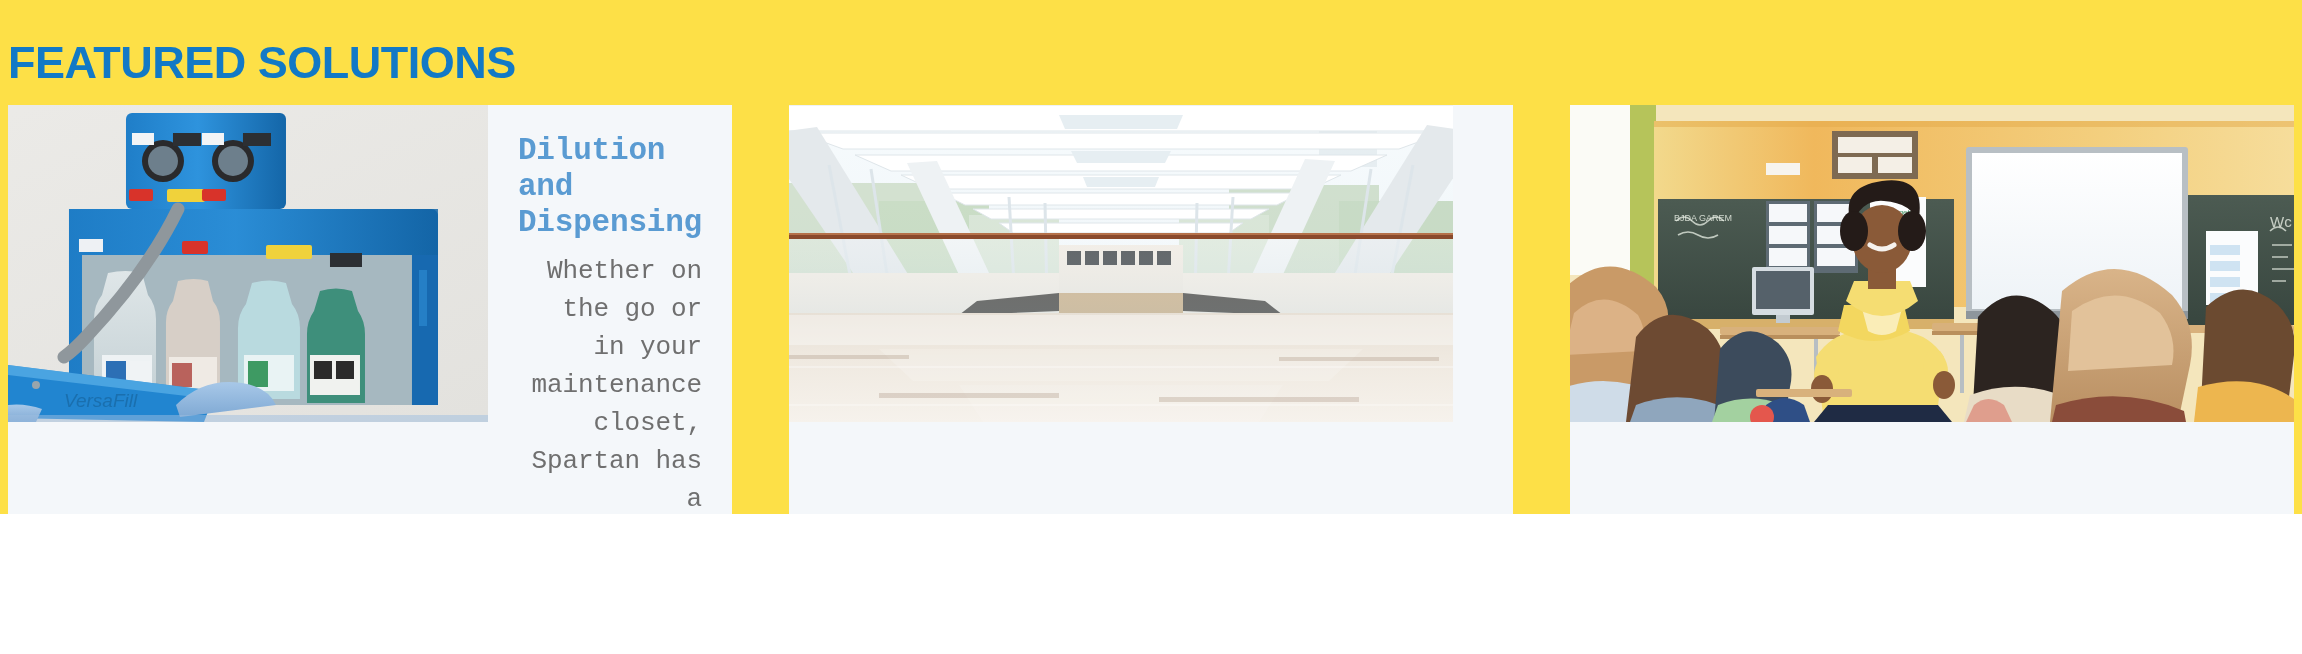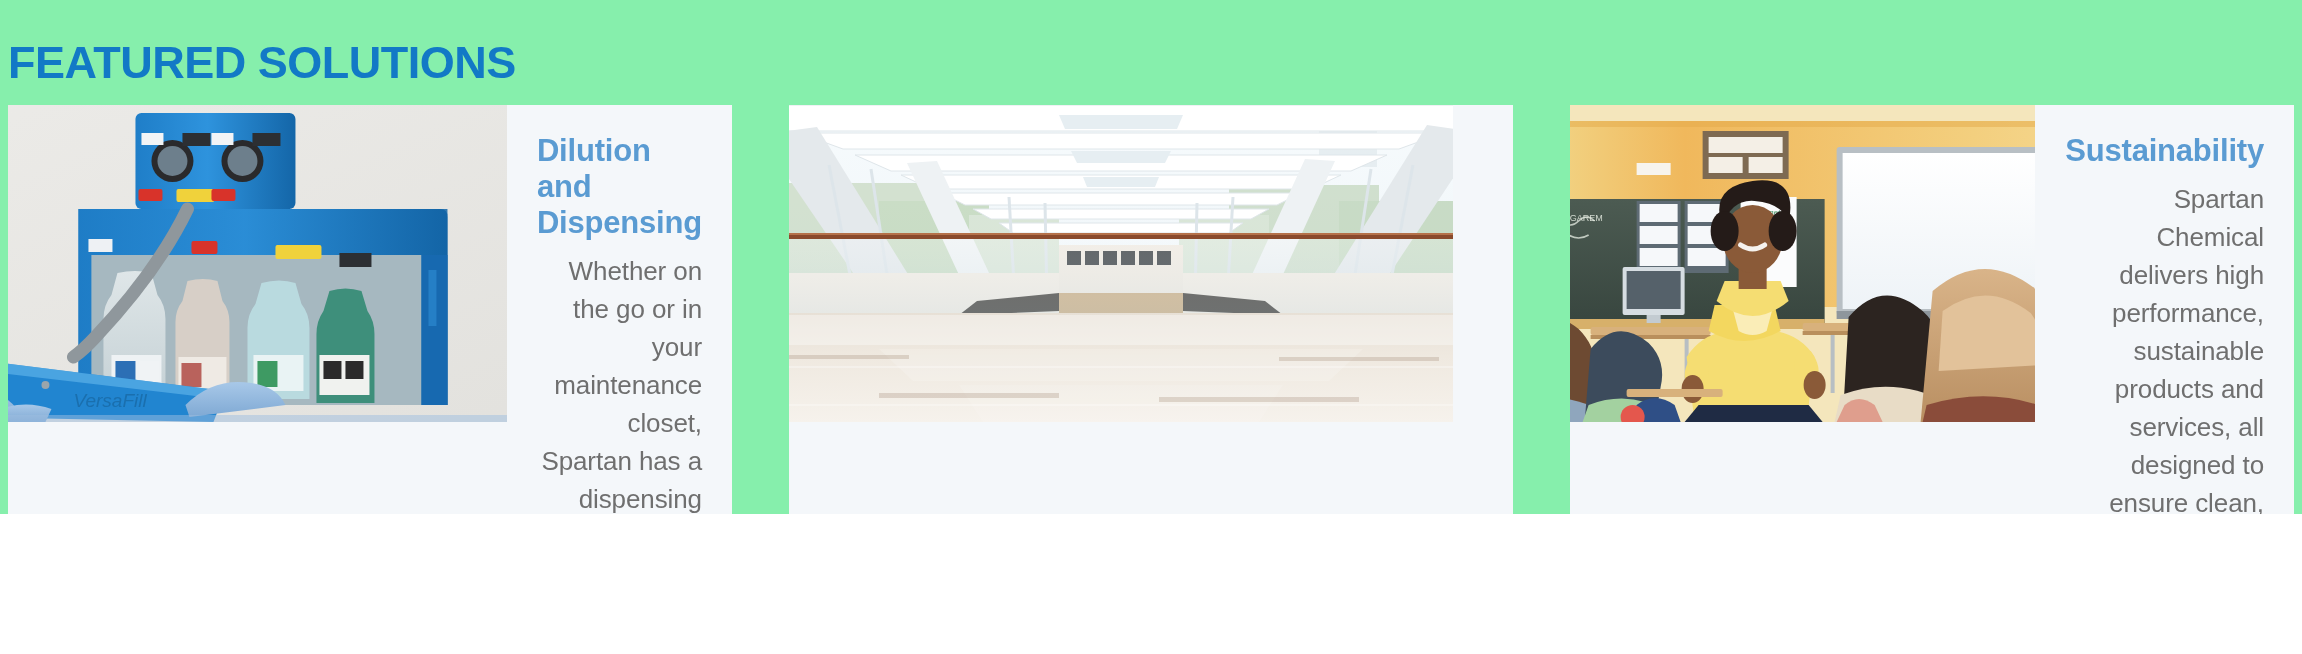--- a/index.html
+++ b/index.html
@@ -8,21 +8,21 @@
     margin: 0;
     padding: 0;
     background: #ffffff;
     font-family: "Liberation Sans", sans-serif;
   }
   .page {
     position: relative;
     width: 2302px;
     height: 514px;
     overflow: hidden;
-    background: #86efac;
+    background: #fde047;
   }
 
   
   .section-heading {
     position: absolute;
     left: 8px;
     top: -2px;
     font-size: 45px;
     line-height: 56px;
     font-weight: bold;
@@ -54,20 +54,21 @@
     width: 100%;
     height: 317px;
     overflow: hidden;
     background: #e9e9e7;
   }
   .card-media svg { display: block; width: 100%; height: 100%; }
   .card-body {
     flex: 1;
     background: #f4f7fa;
     padding: 28px 30px 18px 30px;
+    font-family: Liberation Mono, monospace;
   }
   .card-title {
     font-size: 31px;
     line-height: 36px;
     font-weight: bold;
     color: #5a9bd2;
     margin: 0 0 11px 0;
     letter-spacing: -0.2px;
   }
   .card-text {
@@ -409,20 +410,16 @@
             <path d="M486 300 q66 -20 128 6 l2 11 h-134 z" fill="#8a4c3a"></path>
             <path d="M636 202 q36 -34 72 -2 q20 20 16 50 l-8 67 h-86 z" fill="#6b4a30"></path>
             <path d="M628 282 q56 -16 96 12 l0 23 h-100 z" fill="#edb64f"></path>
           </g>
 
           <rect x="186" y="284" width="96" height="8" rx="2" fill="#d8b17c"></rect>
           <path d="M196 300 q18 -14 38 0 l6 17 h-50 z" fill="#2f4f86"></path>
           <circle cx="192" cy="312" r="12" fill="#e4574d"></circle>
         </svg>
       </div>
-      <div class="card-body">
-        <h3 class="card-title">Sustainability</h3>
-        <p class="card-text">Spartan Chemical delivers high performance, sustainable products and services, all designed to ensure clean, healthy buildings and the highest levels of satisfaction, for your piece of mind.</p>
-      </div>
     </div>
 
   </div>
 </div>
 
 </body></html>

